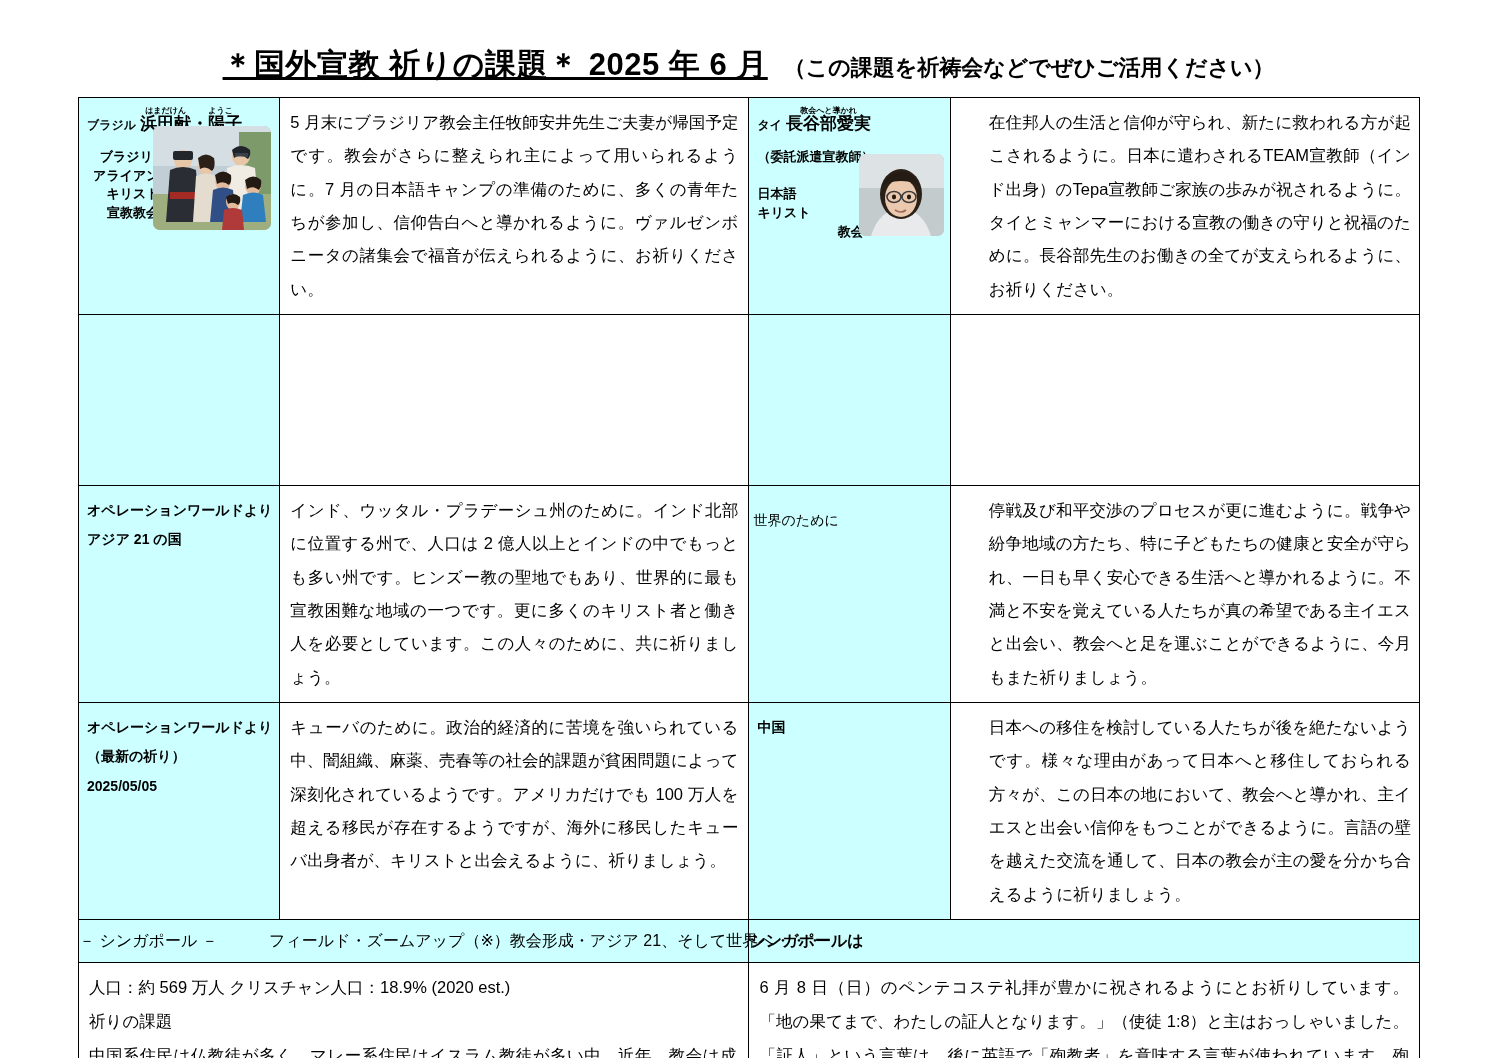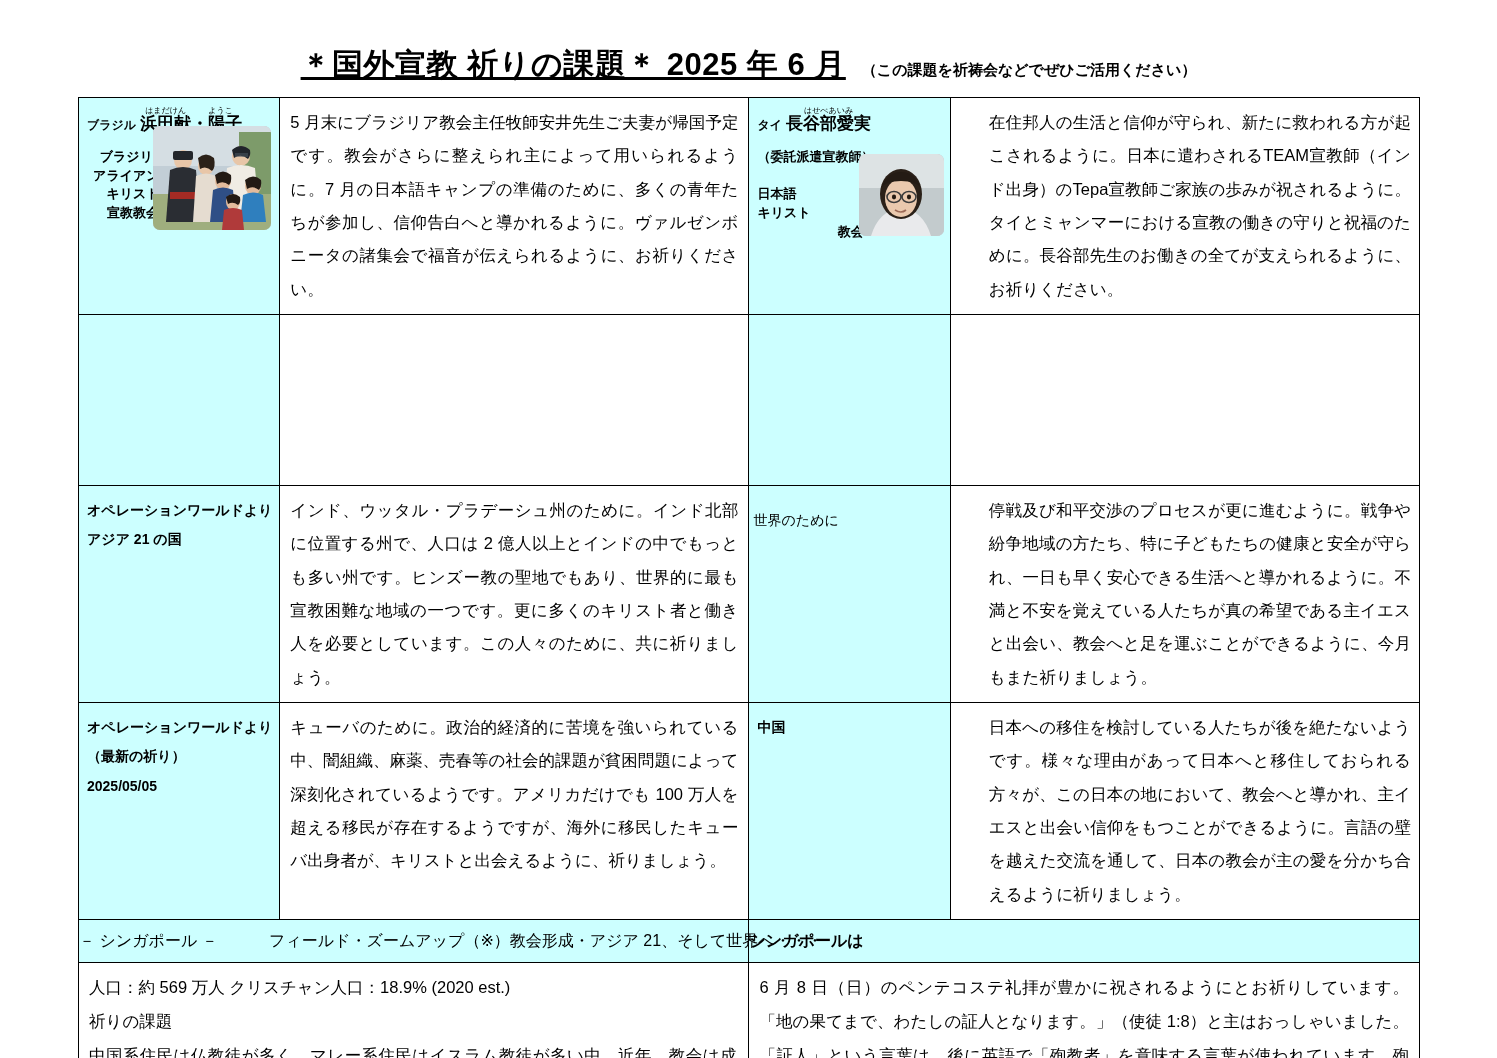--- a/index.html
+++ b/index.html
@@ -33,21 +33,21 @@
     white-space: nowrap;
   }
   .title-main {
     font-weight: bold;
     font-size: 31px;
     letter-spacing: 0.5px;
     text-decoration: underline;
   }
   .title-note {
     font-weight: bold;
-    font-size: 15px;
+    font-size: 22px;
     margin-left: 16px;
   }
 
   
   .tbl {
     position: absolute;
     left: 78px;
     top: 97px;
     width: 1342px;
     border-collapse: collapse;
@@ -78,21 +78,21 @@
     white-space: nowrap;
     line-height: 1.1;
   }
   .mis-name .small-country {
     font-size: 12px;
     margin-right: 4px;
   }
   ruby { ruby-align: center; }
   rt {
     font-size: 8px;
-    font-weight: normal;
+    font-weight: bold;
     line-height: 1;
   }
   .mis-sub {
     margin-top: 14px;
     font-weight: bold;
     font-size: 13px;
     line-height: 1.45;
   }
   .mis-sub.centered { text-align: center; width: 92px; }
   .mis-sub.left { text-align: left; }
@@ -250,21 +250,21 @@
               </svg>
             </div>
           </div>
         </td>
         <td>
           <div class="body-text">5 月末にブラジリア教会主任牧師安井先生ご夫妻が帰国予定です。教会がさらに整えられ主によって用いられるように。7 月の日本語キャンプの準備のために、多くの青年たちが参加し、信仰告白へと導かれるように。ヴァルゼンボニータの諸集会で福音が伝えられるように、お祈りください。</div>
         </td>
         <td class="cyan">
           <div class="mis">
             <div class="mis-name">
-              <span class="small-country">タイ</span><ruby>長谷部愛実<rt>はせべあいみ</rt></ruby>
+              <span class="small-country">タイ</span><ruby>長谷部愛実<rt>教会へと導かれ</rt></ruby>
             </div>
             <div class="mis-sub left">
               <div>（委託派遣宣教師）</div>
               <div style="text-align:right">チェンマイ</div>
               <div style="text-align:left;width:105px">日本語</div>
               <div style="text-align:left">キリスト</div>
               <div style="text-align:center">教会</div>
             </div>
             <div class="photo photo-portrait">
               <svg width="85" height="82" viewBox="0 0 85 82" preserveAspectRatio="none" aria-hidden="true">

